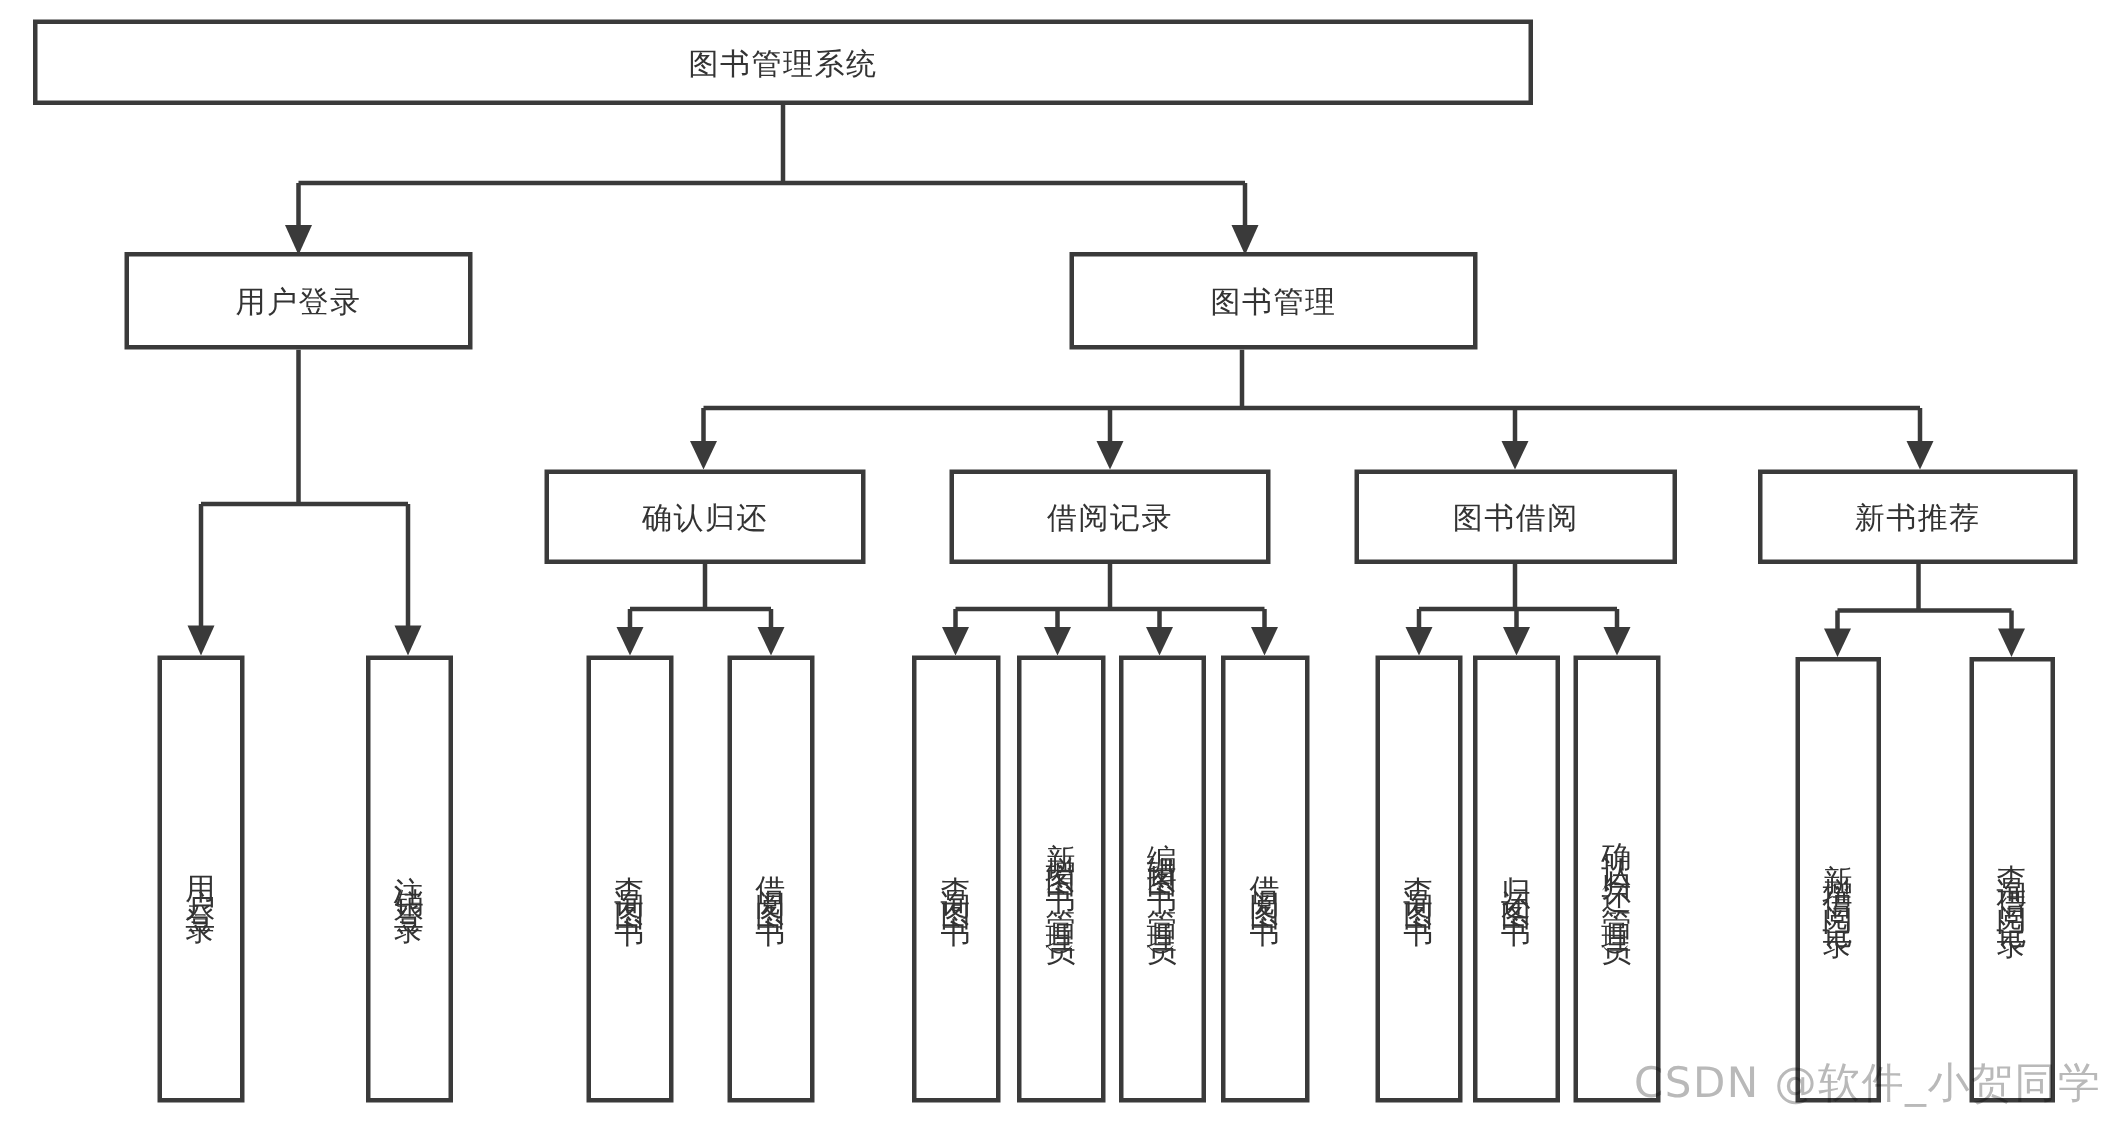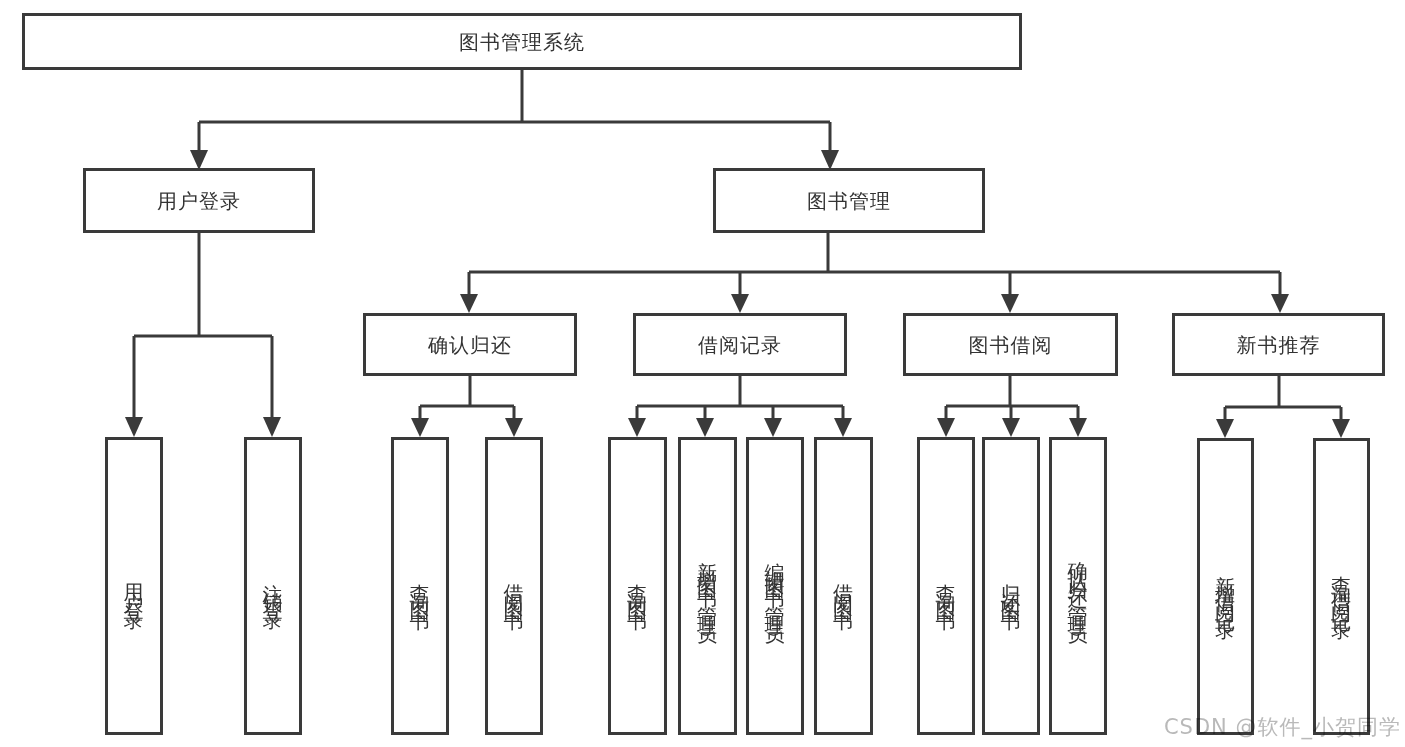--- a/index.html
+++ b/index.html
@@ -34,21 +34,21 @@
   }
   .box.v{
     writing-mode:vertical-rl;
     letter-spacing:9px;
     font-size:20px;
     padding:4px 0;
   }
   #watermark{
     position:absolute;
     right:4px;bottom:6px;
-    font-size:21px;
+    font-size:28px;
     color:var(--watermark);
     letter-spacing:1px;
     z-index:3;
     mix-blend-mode:multiply;
     white-space:nowrap;
   }
 </style>
 </head>
 <body>
 

